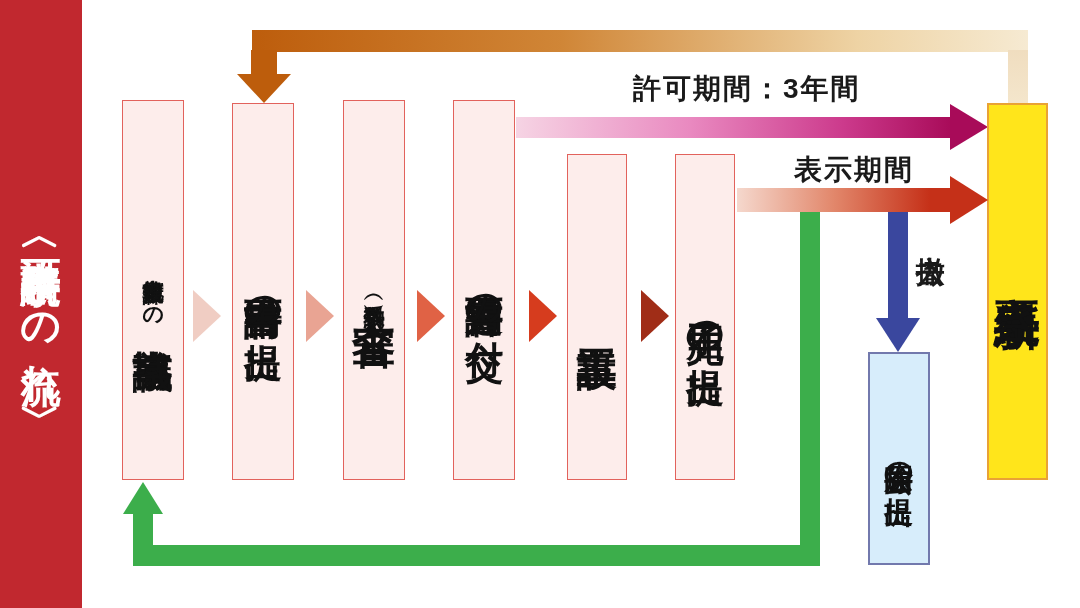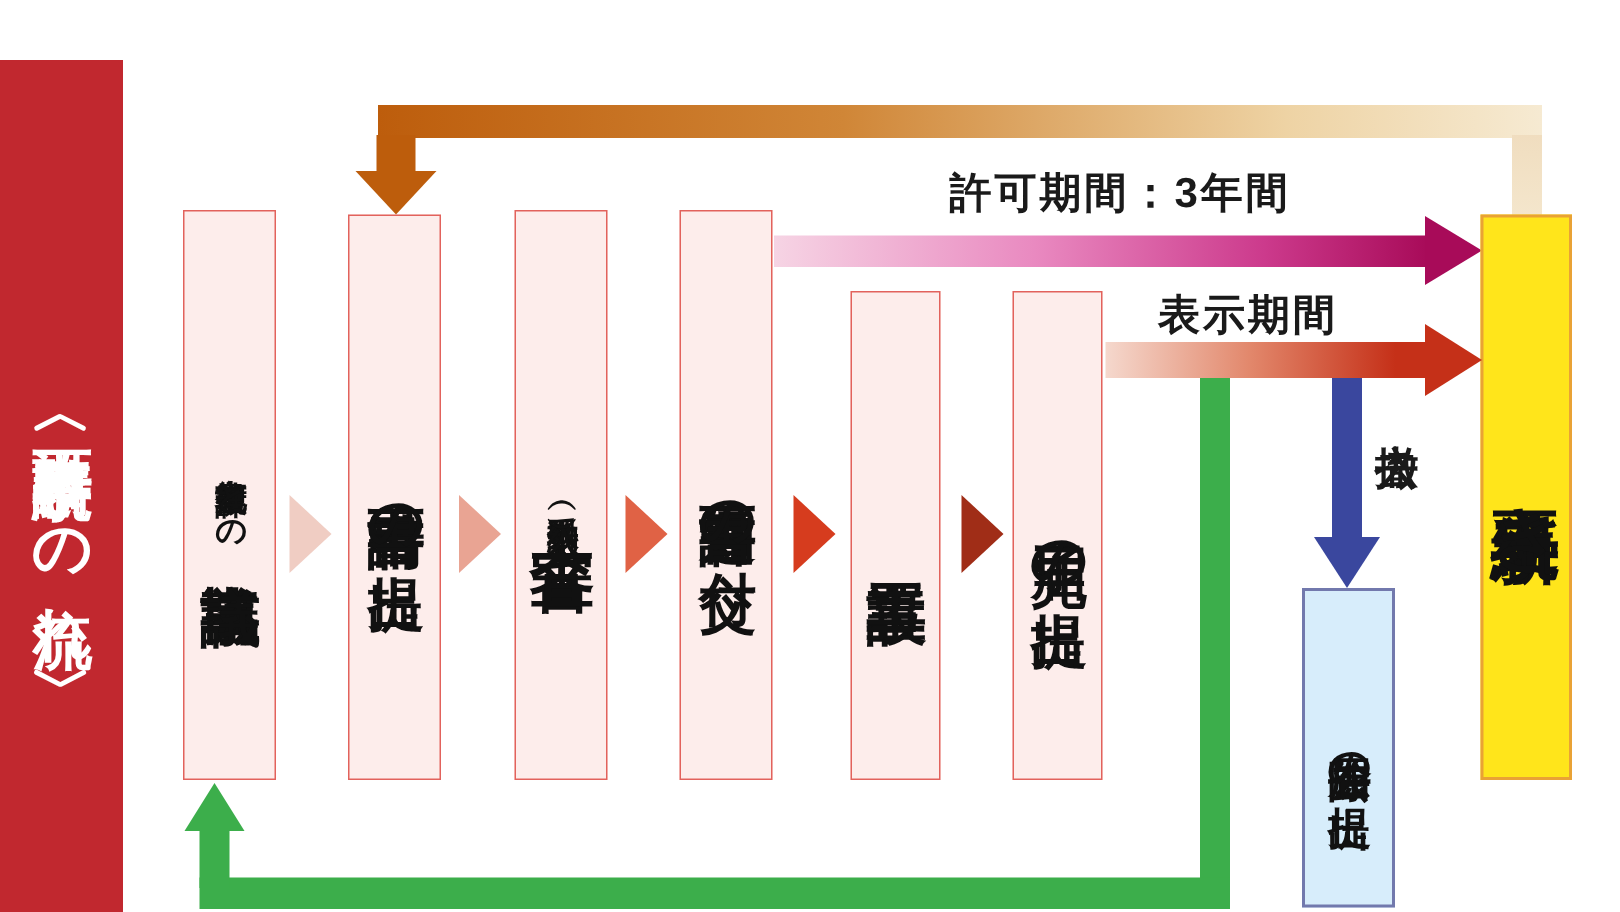--- a/index.html
+++ b/index.html
@@ -2,21 +2,21 @@
 <html lang="ja" style="--banner: #c1282f; --box-fill: #fdedeb; --box-border: #e2625c; --renewal-fill: #ffe51b; --renewal-border: #e9a235; --removal-fill: #d7edfb; --removal-border: #7279ad; --green: #3cae4b; --blue: #3a479e; --orange-dark: #bd5d0c; --orange-light: #f6ead2; --magenta-dark: #a80b59; --magenta-light: #f6d4e4; --red-dark: #c53018; --red-light: #f5d8cd; --tri1: #f0cdc3; --tri2: #e9a493; --tri3: #e06245; --tri4: #d63c1e; --tri5: #a02d17;"><head>
 <meta charset="utf-8">
 <style>
   html,body { margin:0; padding:0; background:#fff; }
   #stage {
     position:relative; width:1080px; height:608px; overflow:hidden;
     background:#fff;
     font-family:"Liberation Sans","DejaVu Sans",sans-serif;
     color:#1a1a1a;
   }
-  .abs { position:absolute;margin-top:40px; }
+  .abs { position:absolute; }
   .vtext { writing-mode:vertical-rl; text-orientation:upright; line-height:1.06; }
 
   
   #banner {
     left:0; top:0; width:82px; height:608px;
     background:var(--banner,#c1282f);
     display:flex; align-items:center; justify-content:center;
   }
   #banner .vtext {
     color:#fff; font-weight:bold; font-size:40px; letter-spacing:2px;
@@ -88,21 +88,21 @@
     left:737px; top:188px; width:215px; height:24px;
     background:linear-gradient(90deg, var(--red-light,#f5d8cd), #e2876b 45%, var(--red-dark,#c53018) 90%);
     z-index:5;
   }
   #red-head {
     left:950px; top:176px; width:0; height:0;
     border-top:24px solid transparent; border-bottom:24px solid transparent;
     border-left:38px solid var(--red-dark,#c53018);
     z-index:5;
   }
-  #display-period-label { left:772px; top:151px; font-size:28px; font-weight:600; letter-spacing:2px; z-index:6; }
+  #display-period-label { left:794px; top:151px; font-size:28px; font-weight:600; letter-spacing:2px; z-index:6; }
 
   
   .green { background:var(--green,#3cae4b); }
   #green-right-bar  { left:800px; top:196px; width:20px; height:370px; z-index:2; }
   #green-bottom-bar { left:133px; top:545px; width:687px; height:21px; z-index:2; }
   #green-left-shaft { left:133px; top:512px; width:20px; height:40px; z-index:2; }
   #green-up-head {
     left:123px; top:482px; width:0; height:0; z-index:2;
     border-left:20px solid transparent; border-right:20px solid transparent;
     border-bottom:32px solid var(--green,#3cae4b);

